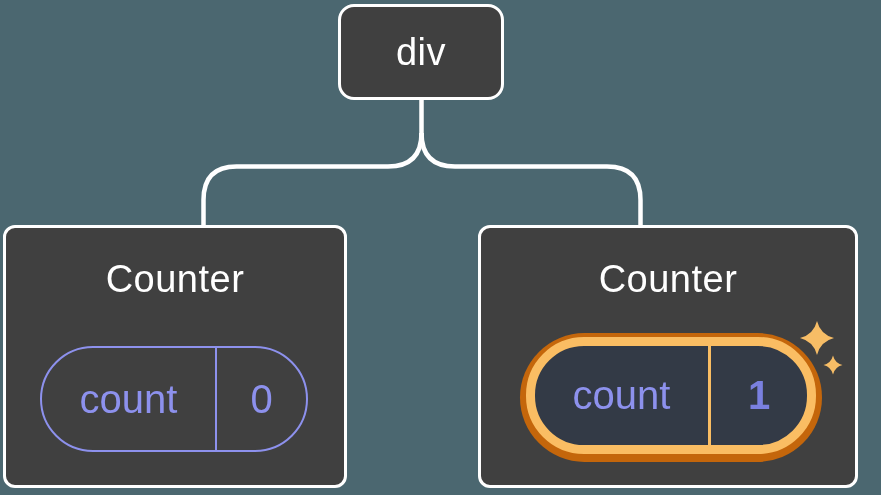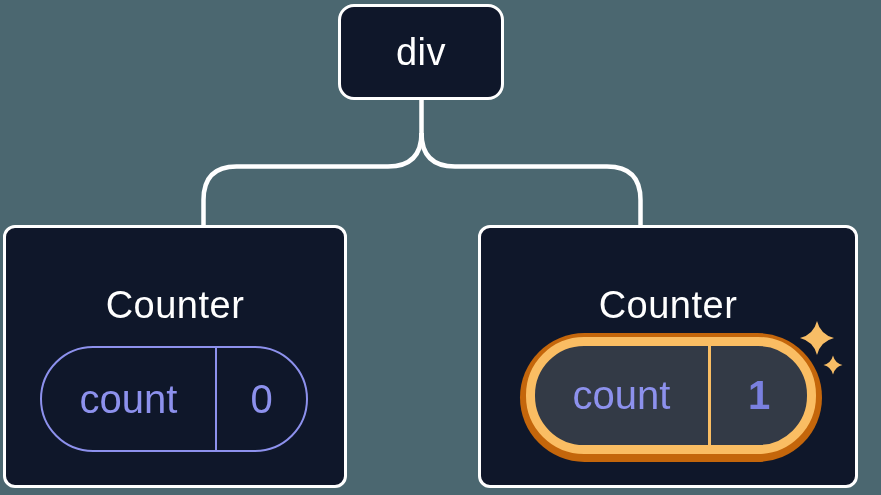--- a/index.html
+++ b/index.html
@@ -12,41 +12,41 @@
     overflow: hidden;
   }
   .connector-svg {
     position: absolute;
     left: 0; top: 0;
     width: 881px; height: 495px;
     pointer-events: none;
   }
   .node {
     position: absolute;
-    background: #0f172a;
+    background: #404040;
     border: 3px solid #ffffff;
     box-sizing: border-box;
   }
   .node-root {
     left: 338px; top: 4px;
     width: 166px; height: 96px;
     border-radius: 16px;
     display: flex; align-items: center; justify-content: center;
   }
   .root-label {
     color: #ffffff;
     font-size: 38px;
     letter-spacing: 0.5px;
   }
   .node-counter { border-radius: 12px; }
   .node-counter.left  { left: 3px;   top: 225px; width: 344px; height: 263px; }
   .node-counter.right { left: 478px; top: 225px; width: 380px; height: 263px; }
   .counter-title {
     position: absolute;
-    top: 56px; left: 0; width: 100%;
+    top: 30px; left: 0; width: 100%;
     text-align: center;
     color: #ffffff;
     font-size: 38px;
     letter-spacing: 0.5px;
   }
   
   .state-pill {
     position: absolute;
     left: 34px; top: 118px;
     width: 268px; height: 106px;

